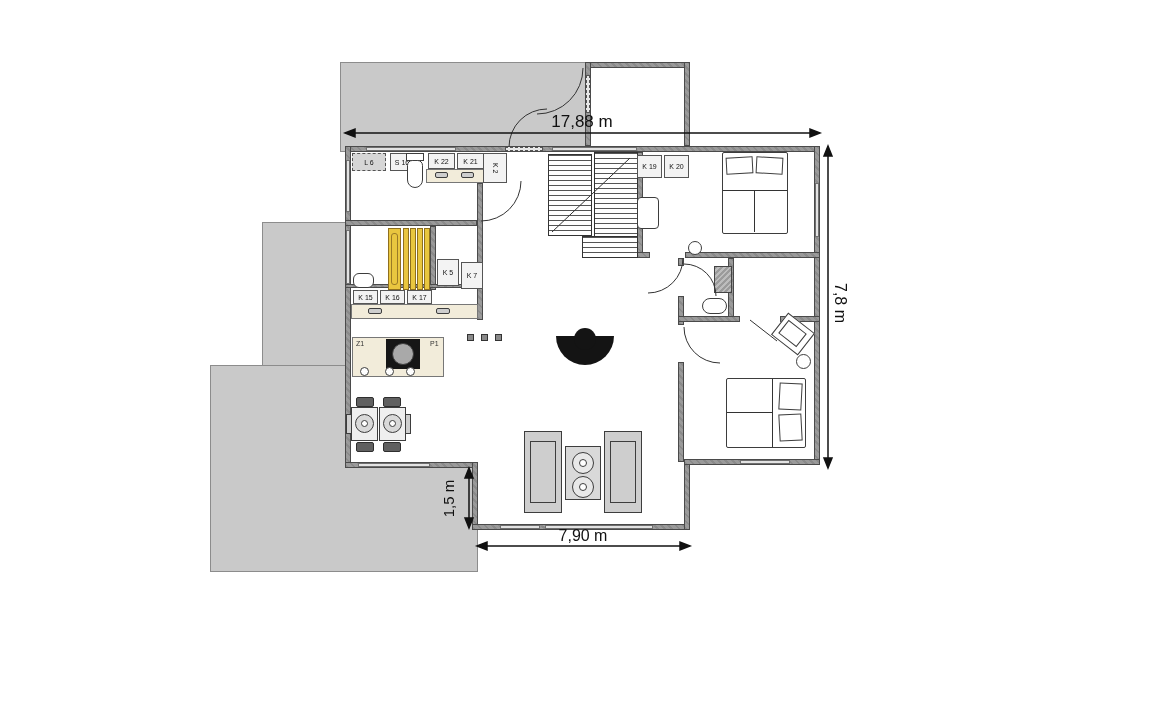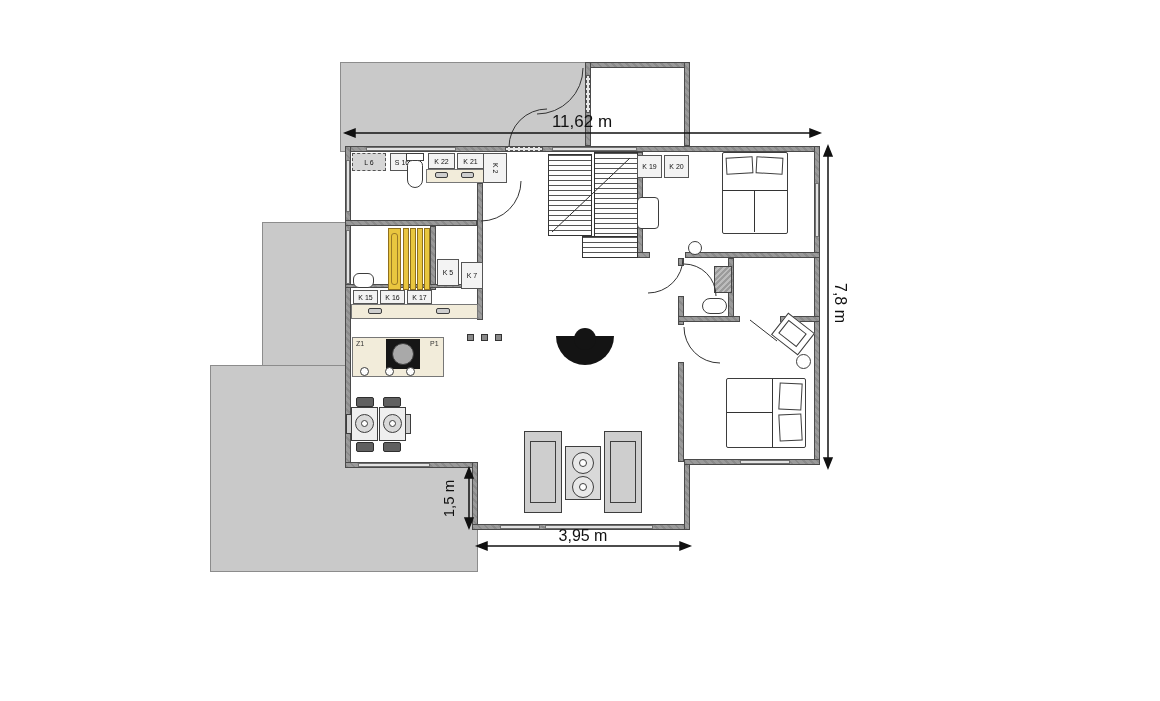--- a/index.html
+++ b/index.html
@@ -191,18 +191,18 @@
       <polygon points="828,468 824,458 832,458"></polygon>
       <line x1="482" y1="546" x2="685" y2="546"></line>
       <polygon points="477,546 487,542 487,550"></polygon>
       <polygon points="690,546 680,542 680,550"></polygon>
       <line x1="469" y1="473" x2="469" y2="523"></line>
       <polygon points="469,468 465,478 473,478"></polygon>
       <polygon points="469,528 465,518 473,518"></polygon>
     </g>
   </svg>
 
-  <div class="abs dim" style="left:537px;top:112px;width:90px;text-align:center;font-size:17px">11,62 m</div>
+  <div class="abs dim" style="left:537px;top:112px;width:90px;text-align:center;font-size:17px">17,88 m</div>
   <div class="abs dim vtext" style="left:831px;top:283px">7,8 m</div>
-  <div class="abs dim" style="left:538px;top:527px;width:90px;text-align:center">3,95 m</div>
+  <div class="abs dim" style="left:538px;top:527px;width:90px;text-align:center">7,90 m</div>
   <div class="abs dim" style="left:430px;top:490px;transform:rotate(-90deg);transform-origin:center;font-size:15px">1,5 m</div>
 
 </div>
 
 </body></html>

